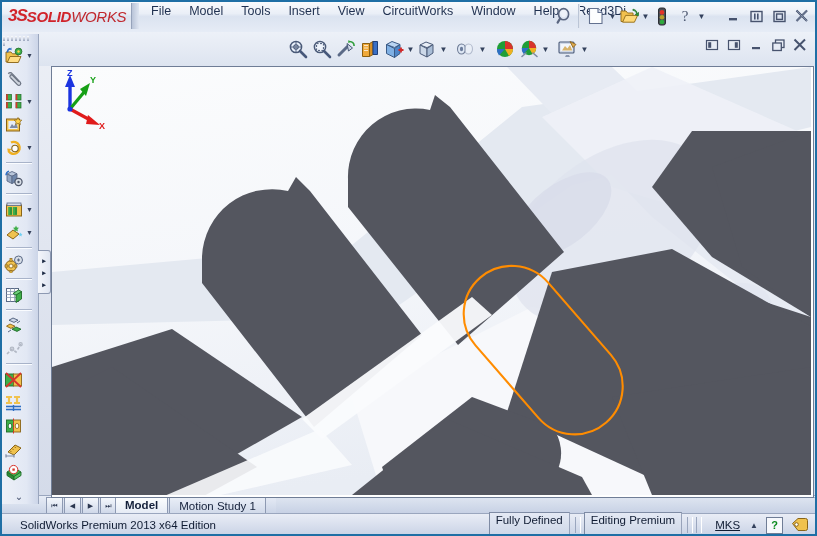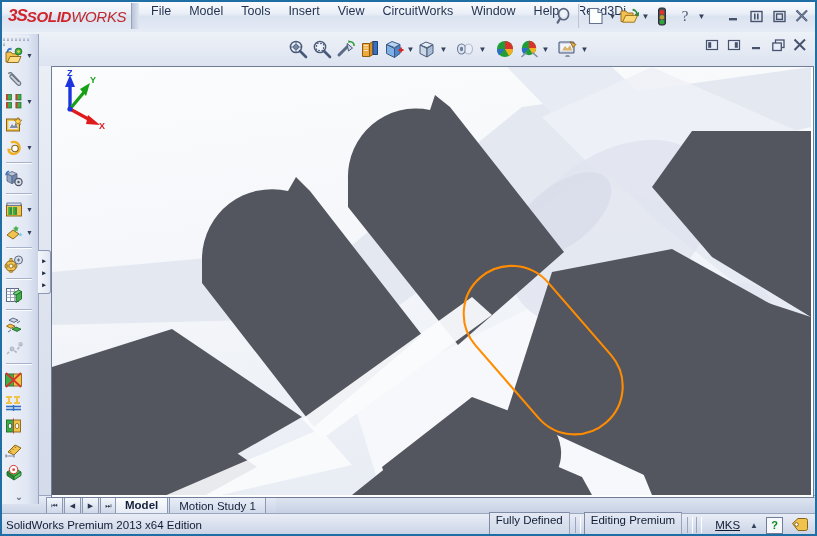--- a/index.html
+++ b/index.html
@@ -87,21 +87,21 @@
     background:linear-gradient(#e9eef7,#cfd8e9);border:1px solid #8d99b2;
     border-bottom:none;margin-right:1px;cursor:default;}
   .tab.active{font-weight:bold;background:linear-gradient(#fdfefe,#e4eaf5);height:17px;line-height:17px;}
   #tabfill{position:absolute;left:276px;right:0;top:1px;height:16px;
     background:linear-gradient(#dde4f0,#c6d0e4);border-top:1px solid #aab4c9;}
 
   
   #status{position:absolute;left:0;bottom:0;width:817px;height:22px;
     background:linear-gradient(#e9edf6,#c8d2e5);border-top:1px solid #9aa6be;
     display:flex;align-items:center;font-size:11.5px;color:#101c33;}
-  #stleft{padding-left:6px;white-space:nowrap;}
+  #stleft{padding-left:20px;white-space:nowrap;}
   .stcell{border:1px solid #98a3ba;border-top-color:#7e8ba4;border-left-color:#7e8ba4;
     background:linear-gradient(#e4e9f4,#ccd6e7);
     height:26px;line-height:15px;padding:0 6px;margin-right:5px;box-sizing:border-box;
     white-space:nowrap;}
   .stgap{width:4px;height:16px;border-left:1px solid #9aa6be;border-right:1px solid #fff;
     margin-right:3px;}
   #stunits{padding:0 10px;white-space:nowrap;text-decoration:underline;}
   #stcaret{font-size:8px;color:#33415c;margin-right:8px;}
   #sthelp{width:15px;height:15px;border:1px solid #6f7d96;background:#f6f8fc;
     display:flex;align-items:center;justify-content:center;

